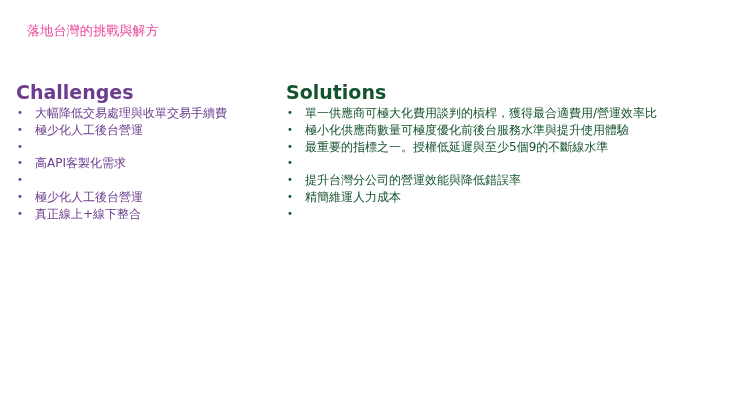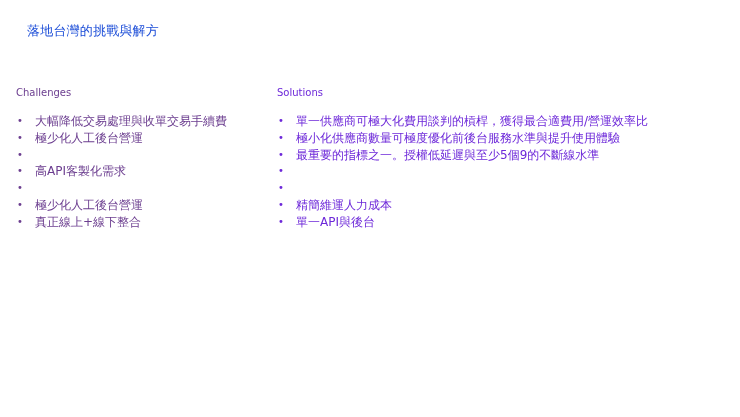--- a/index.html
+++ b/index.html
@@ -12,33 +12,34 @@
       height: 417px;
       position: relative;
       overflow: hidden;
       font-family: "DejaVu Sans", "Liberation Sans", sans-serif;
     }
     .slide-title {
       position: absolute;
       left: 27px;
       top: 22px;
       font-size: 13px;
-      color: #1d4ed8;
+      color: #ec4899;
       letter-spacing: 0.2px;
     }
     .column {
       position: absolute;
       top: 84px;
     }
     .col-challenges { left: 16px; width: 250px; color: #6b3d8f; }
-    .col-solutions { left: 277px; width: 440px; color: #6d28d9; }
+    .col-solutions { left: 286px; width: 440px; color: #14532d; }
     .col-heading {
-      font-size: 10px;
+      font-size: 19px;
       line-height: 17px;
-      margin-bottom: 12px;
+      margin-bottom: 4px;
+      font-weight: bold;
     }
     .bullet-list {
       list-style: none;
       margin: 0;
       padding: 0;
     }
     .bullet-item {
       display: flex;
       align-items: center;
       font-size: 12px;
@@ -103,23 +104,23 @@
       </li>
     <li class="bullet-item">
         <span class="bullet">•</span>
         <span>最重要的指標之一。授權低延遲與至少5個9的不斷線水準</span>
       </li>
     <li class="bullet-item">
         <span class="bullet">•</span>
       </li>
     <li class="bullet-item">
         <span class="bullet">•</span>
+        <span>提升台灣分公司的營運效能與降低錯誤率</span>
       </li>
     <li class="bullet-item">
         <span class="bullet">•</span>
         <span>精簡維運人力成本</span>
       </li>
     <li class="bullet-item">
         <span class="bullet">•</span>
-        <span>單一API與後台</span>
       </li>
   </ul>
 </div>
 
 </body></html>

